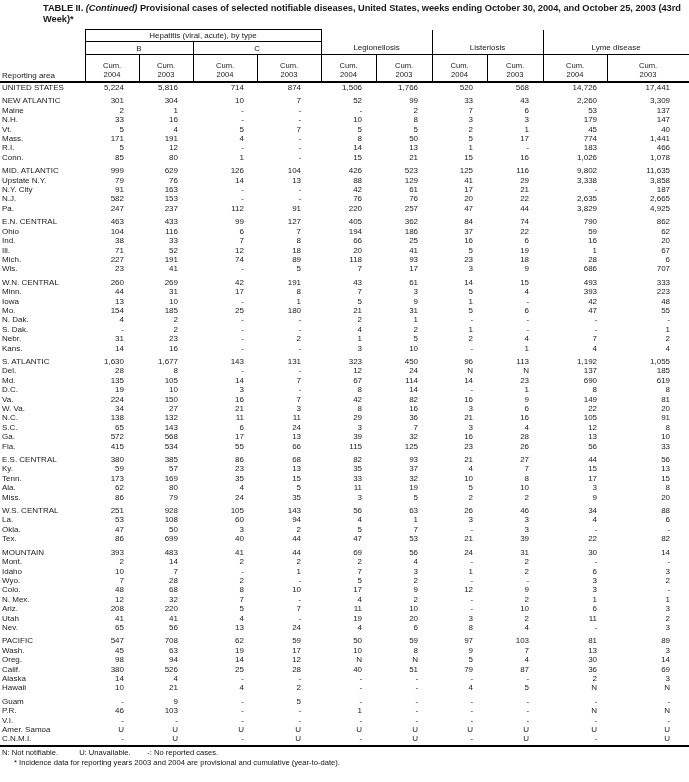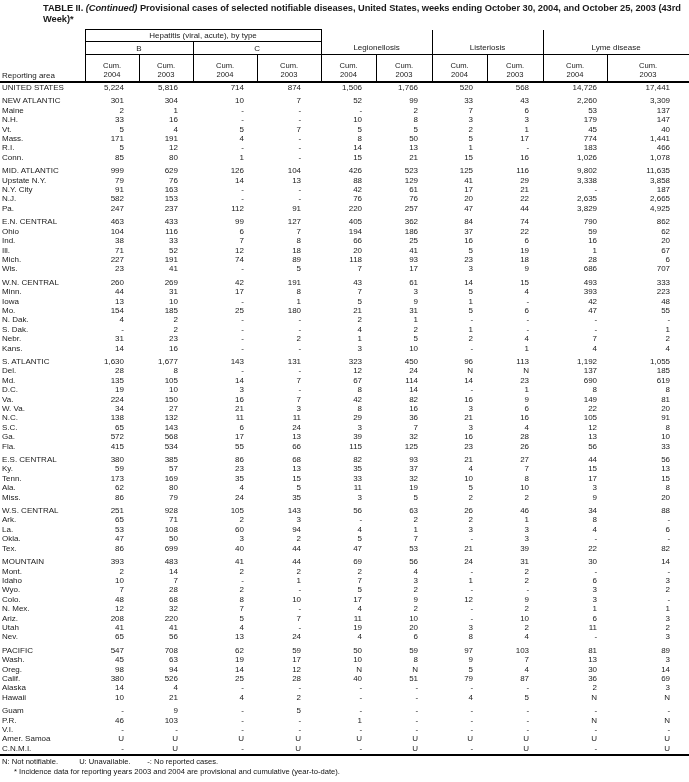--- a/index.html
+++ b/index.html
@@ -726,33 +726,20 @@
           <td class="val">105</td>
           <td class="val">143</td>
           <td class="val">56</td>
           <td class="val">63</td>
           <td class="val">26</td>
           <td class="val">46</td>
           <td class="val">34</td>
           <td class="val">88</td>
         </tr>
         <tr>
-          <td class="area">Ark.</td>
-          <td class="val">65</td>
-          <td class="val">71</td>
-          <td class="val">2</td>
-          <td class="val">3</td>
-          <td class="val">-</td>
-          <td class="val">2</td>
-          <td class="val">2</td>
-          <td class="val">1</td>
-          <td class="val">8</td>
-          <td class="val">-</td>
-        </tr>
-        <tr>
           <td class="area">La.</td>
           <td class="val">53</td>
           <td class="val">108</td>
           <td class="val">60</td>
           <td class="val">94</td>
           <td class="val">4</td>
           <td class="val">1</td>
           <td class="val">3</td>
           <td class="val">3</td>
           <td class="val">4</td>

